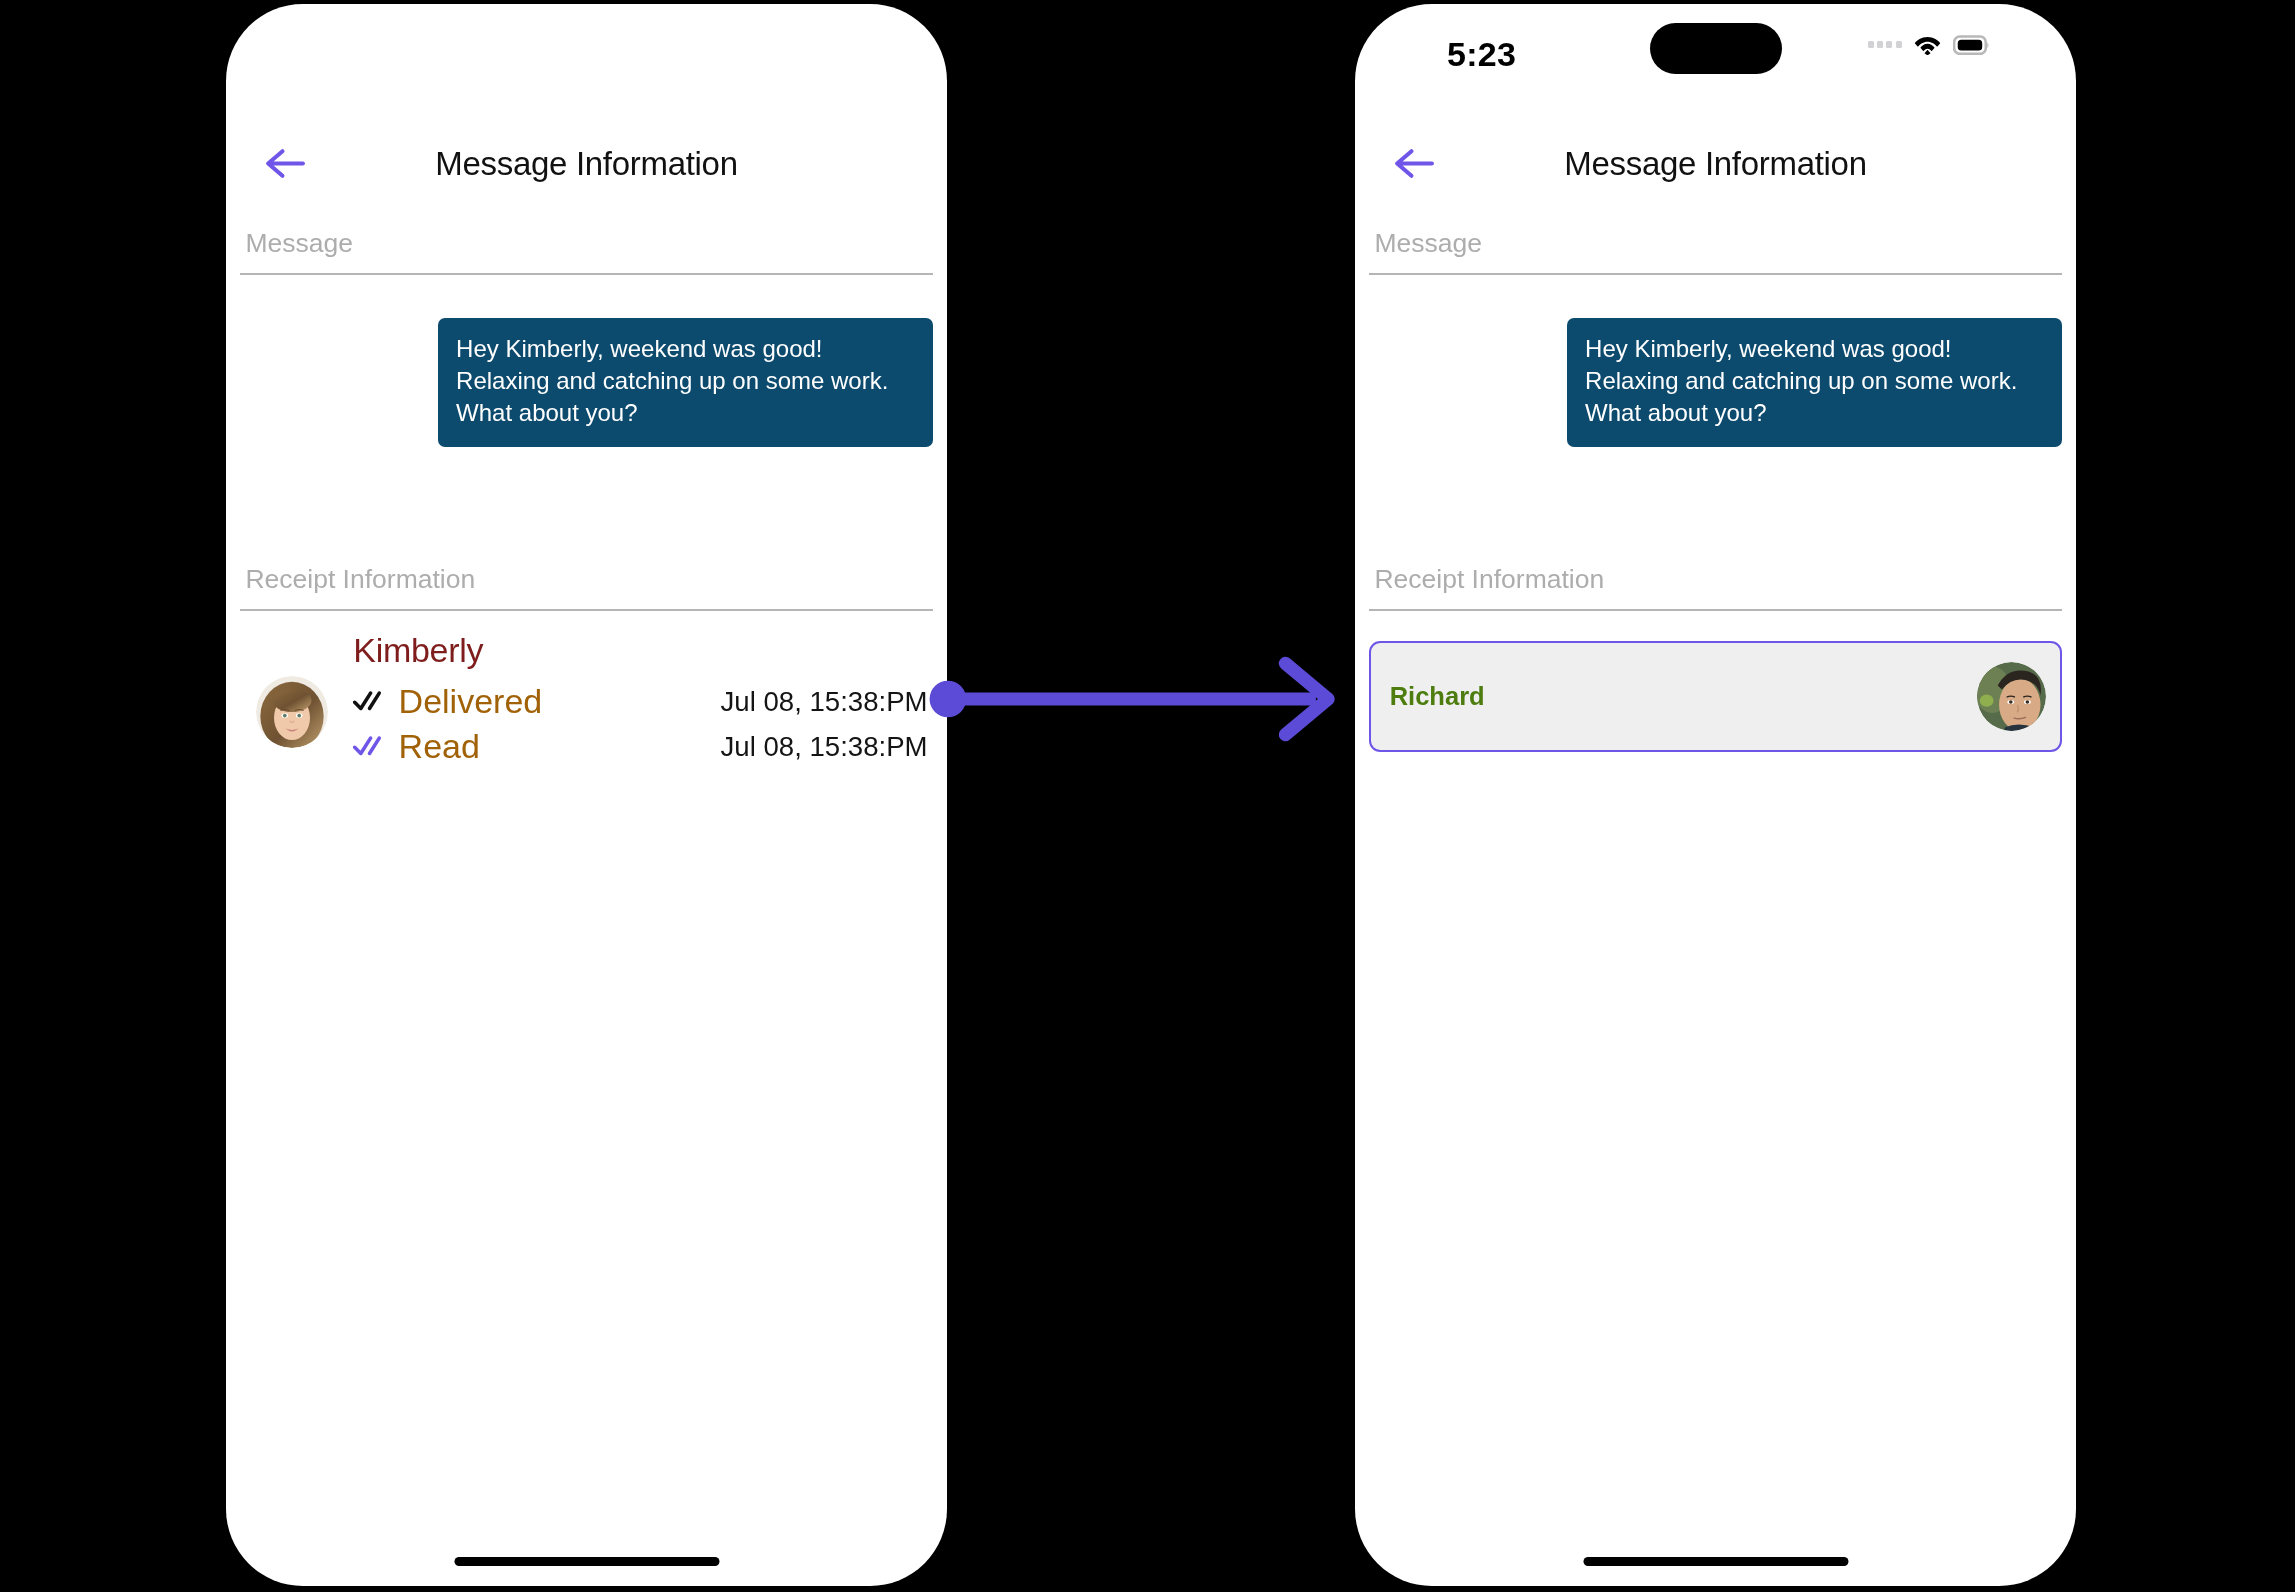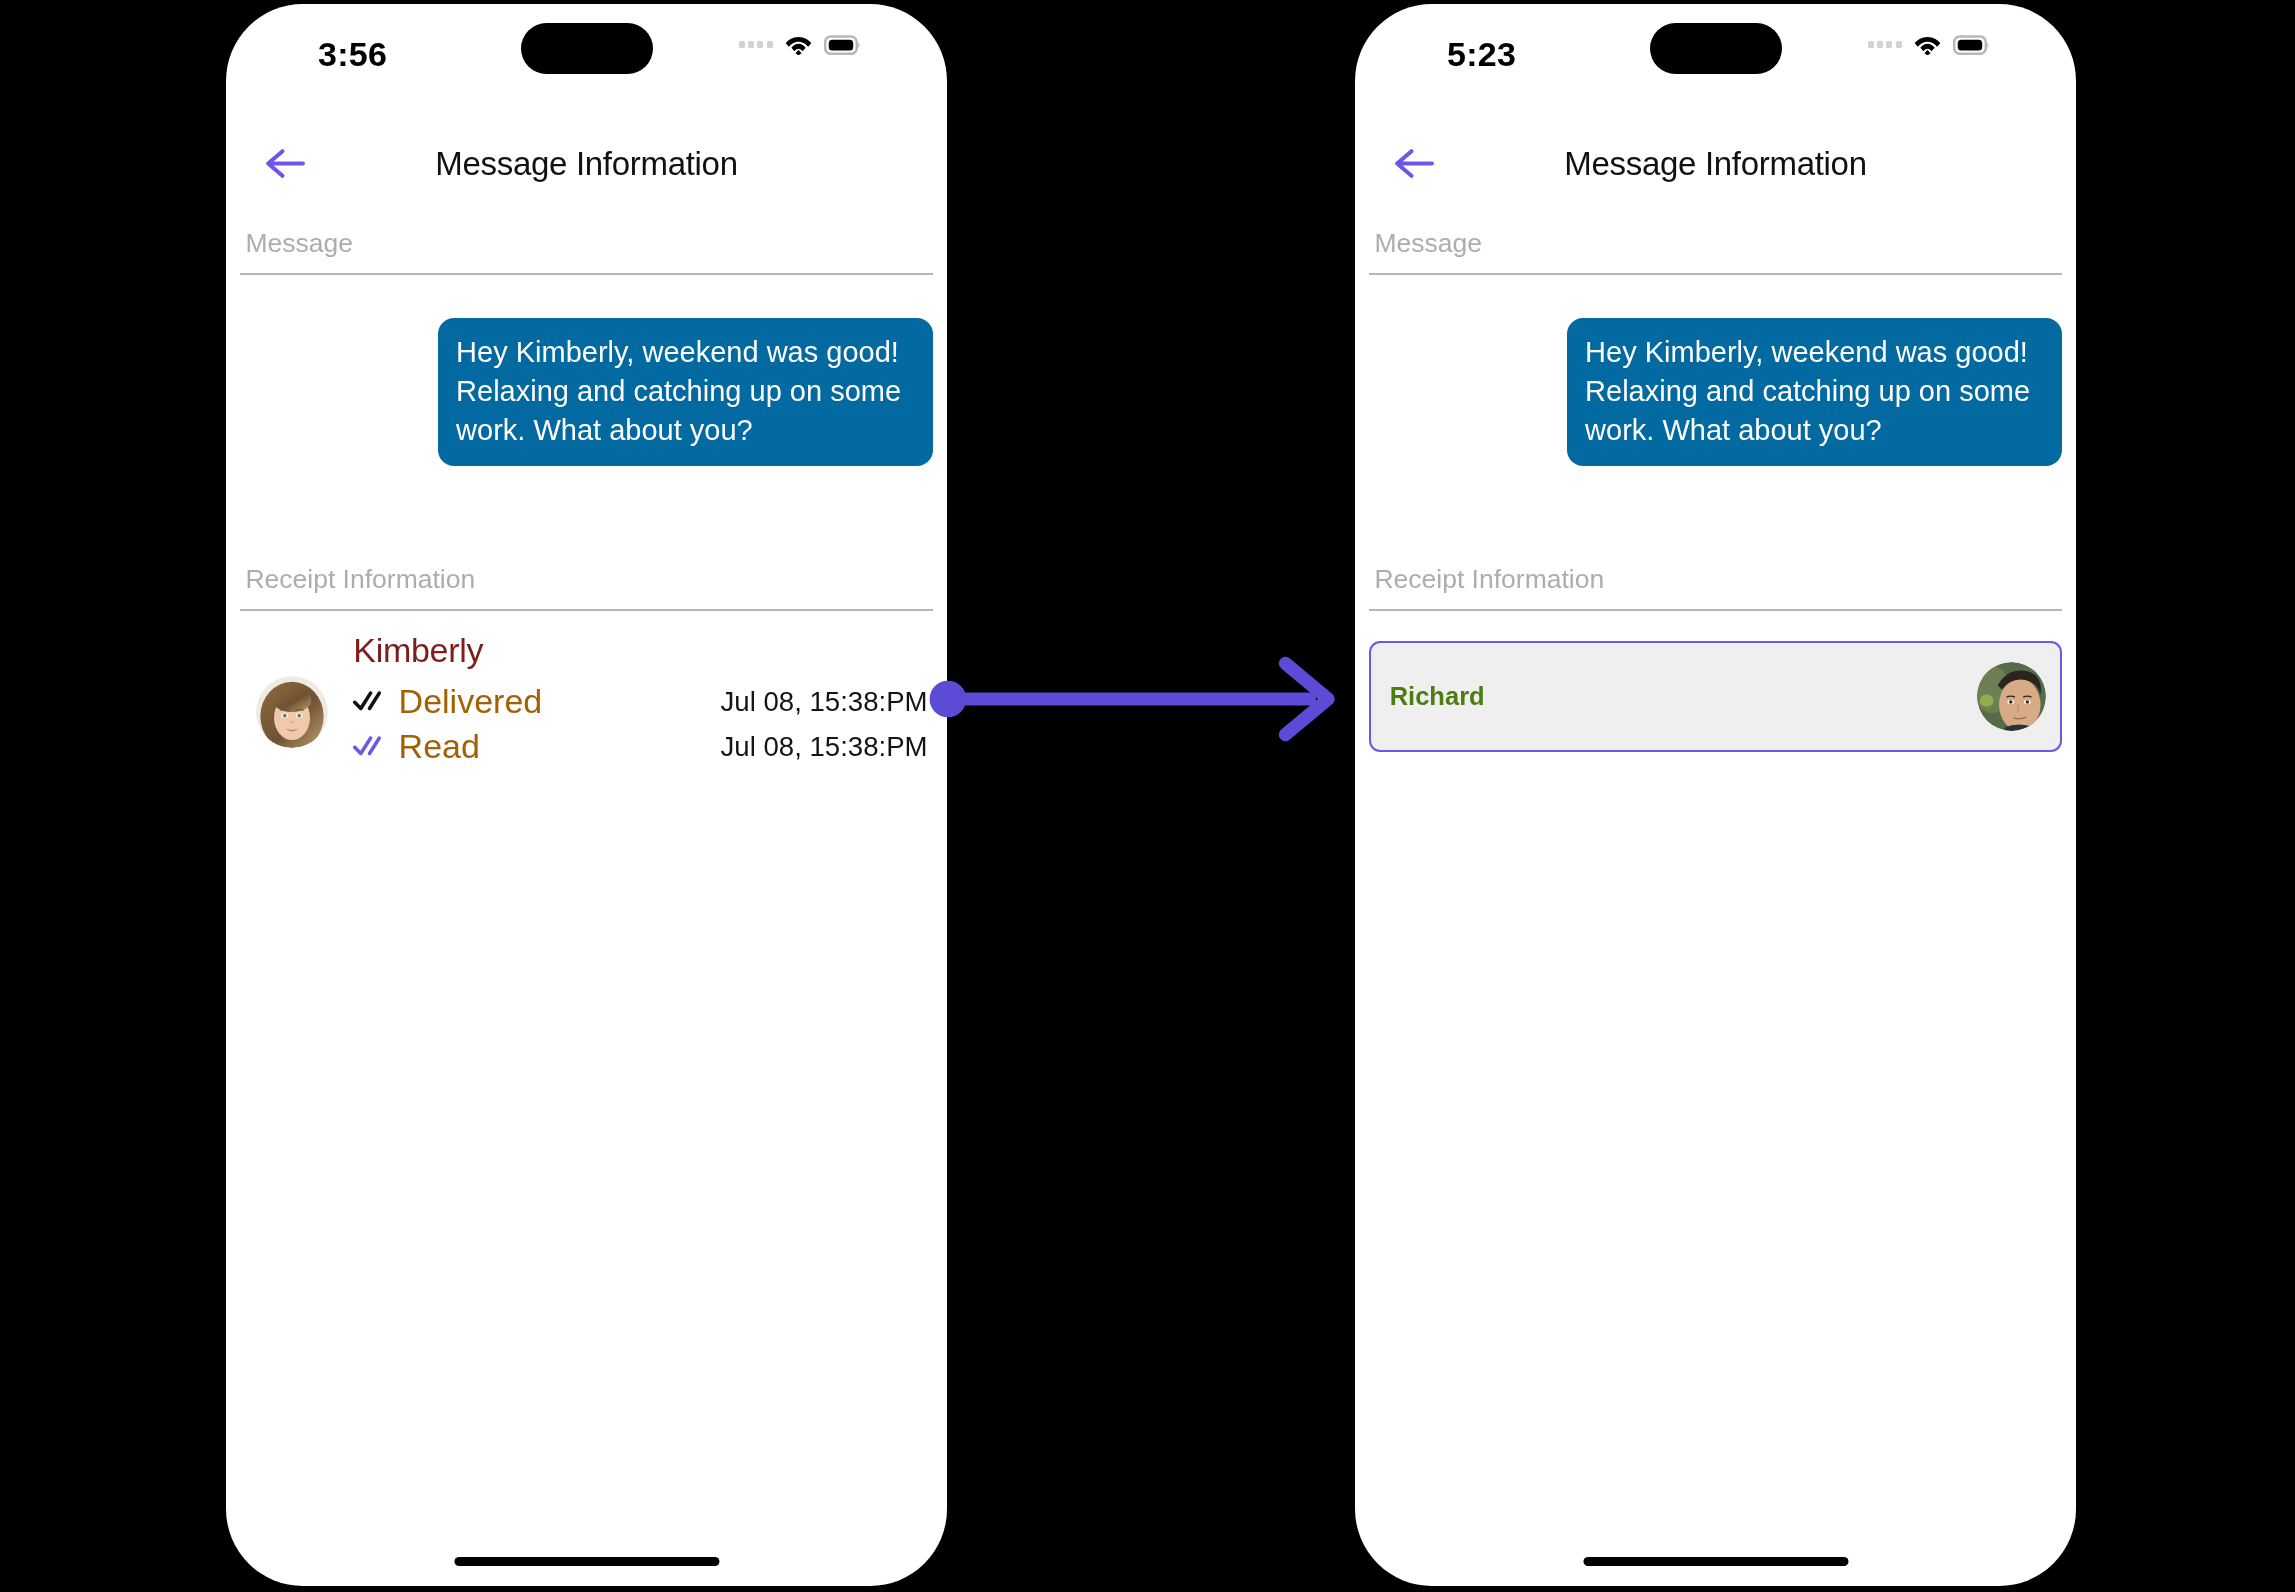--- a/index.html
+++ b/index.html
@@ -125,25 +125,25 @@
   
   .bubble-row {
     position: absolute;
     left: 14.3px;
     right: 14.3px;
     top: 314px;
     display: flex;
     justify-content: flex-end;
   }
   .bubble {
-    background: #0369a1;
+    background: #0c4a6e;
     color: #ffffff;
-    border-radius: 16px;
+    border-radius: 7px;
     padding: 15.3px 17.4px 17.4px 18.4px;
-    font-size: 29px;
+    font-size: 24px;
     line-height: 1.33;
     max-width: 495px;
     box-sizing: border-box;
     white-space: pre-line;
   }
 
   
   #receipt-body-left {
     position: absolute;
     left: 14.3px;
@@ -244,46 +244,20 @@
   }
 
   
   .avatar-img { width: 100%; height: 100%; display: block; }
 </style>
 </head>
 <body>
 
 <div class="phone" id="phone-left">
 
-  <div class="status-bar">
-    <div class="status-time">3:56</div>
-    <div class="dynamic-island"></div>
-    <div class="status-right">
-      <span class="cellular-dots">
-          <i></i>
-          <i></i>
-          <i></i>
-          <i></i>
-        </span>
-      <span>
-        <svg class="wifi-icon" viewBox="0 0 56 42">
-          <path d="M28 6 C16 6 7 13 3 18 L9 25 C13 20 20 15 28 15 C36 15 43 20 47 25 L53 18 C49 13 40 6 28 6 Z" fill="#000"></path>
-          <path d="M28 19 C22 19 17 23 14 27 L20 34 C22 31 25 29 28 29 C31 29 34 31 36 34 L42 27 C39 23 34 19 28 19 Z" fill="#000"></path>
-          <path d="M28 31 L34 38 L28 42 L22 38 Z" fill="#000"></path>
-        </svg>
-      </span>
-      <span>
-        <svg class="battery-icon" viewBox="0 0 72 40">
-          <rect x="2" y="3" width="62" height="34" rx="11" fill="none" stroke="#b8b8b8" stroke-width="5"></rect>
-          <rect x="9" y="9.5" width="48" height="21" rx="7" fill="#000"></rect>
-          <path d="M67 15 C70 16 70 24 67 25 Z" fill="#b8b8b8"></path>
-        </svg>
-      </span>
-    </div>
-  </div>
 
   <div class="nav-bar">
     <span class="back-arrow">
       <svg viewBox="0 0 88 72" width="45" height="37">
         <path d="M42 12 L14 36 L42 60 M14 36 L82 36" fill="none" stroke="#6F55E8" stroke-width="8" stroke-linecap="round" stroke-linejoin="round"></path>
       </svg>
     </span>
     <div class="nav-title">Message Information</div>
   </div>
 

